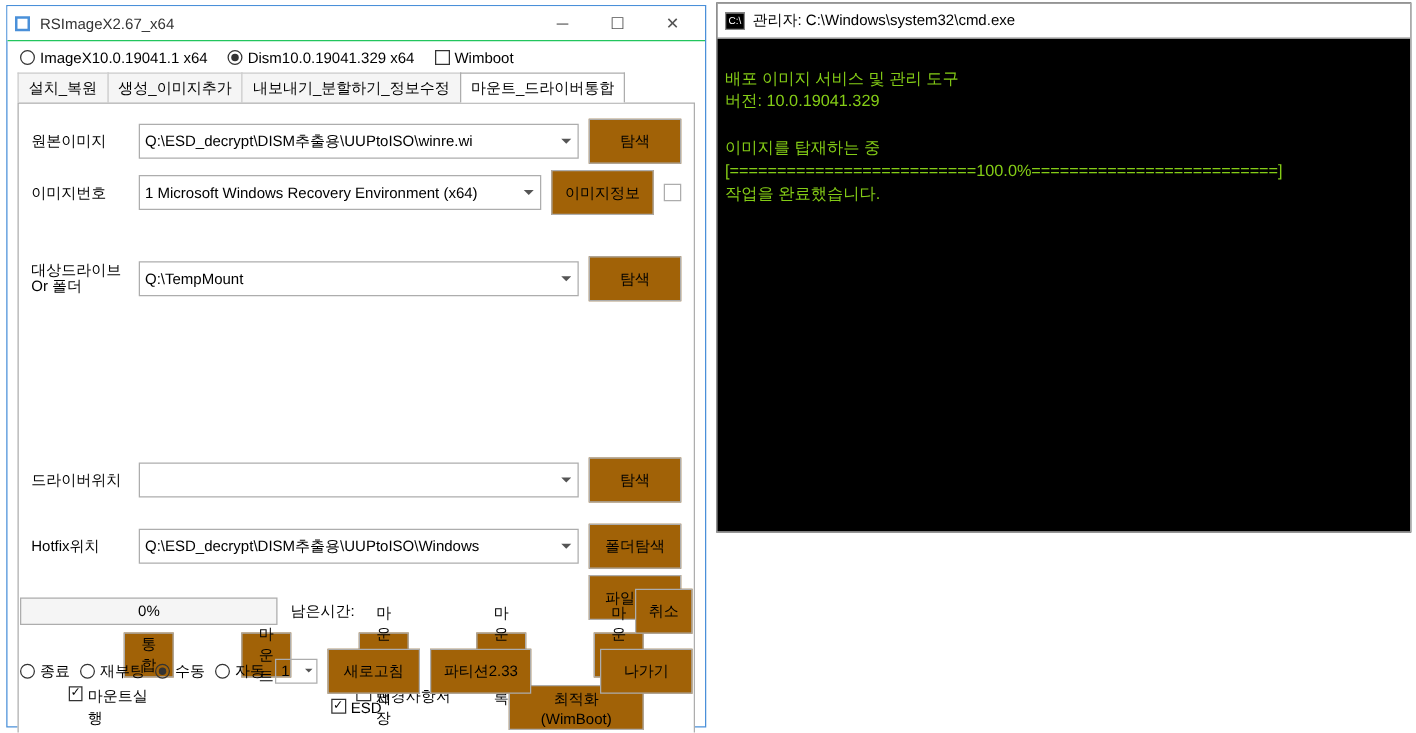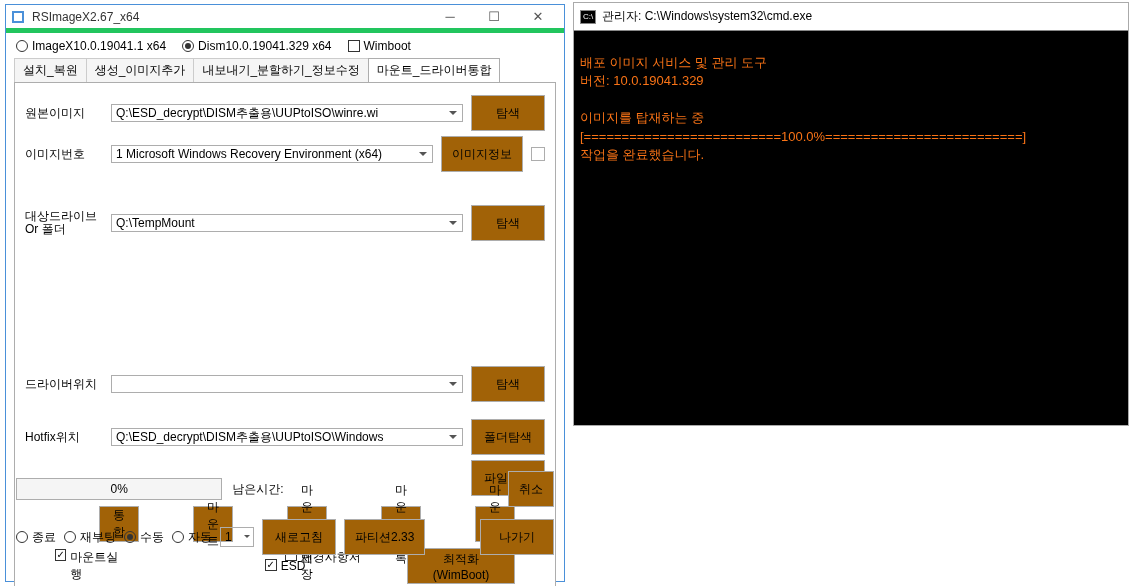--- a/index.html
+++ b/index.html
@@ -1,40 +1,40 @@
 <!DOCTYPE html>
 <html><head>
 <meta charset="utf-8">
 <style>
 * { box-sizing: border-box; margin: 0; padding: 0; font-family: "Malgun Gothic", "Segoe UI", sans-serif; }
 body { background: #fff; width: 1133px; height: 586px; position: relative; overflow: hidden; }
 
 
 .app-window { position: absolute; left: 5px; top: 4px; width: 560px; height: 578px; background: #fff; border: 1px solid #4a90d9; }
-.titlebar { height: 28px; background: #fff; display: flex; align-items: center; padding: 0 4px; border-bottom: 5px solid #22c55e; }
+.titlebar { height: 28px; background: #fff; display: flex; align-items: center; padding: 0 4px; border-bottom: 1px solid #22c55e; }
 .titlebar .icon { width: 16px; height: 16px; margin-right: 6px; }
 .titlebar .title { font-size: 12px; color: #333; flex: 1; }
 .win-btns { display: flex; }
 .win-btn { width: 44px; height: 26px; display: flex; align-items: center; justify-content: center; font-size: 13px; color: #555; cursor: pointer; }
 
 .toolbar { padding: 6px 10px 4px; display: flex; align-items: center; gap: 16px; font-size: 12px; }
 .radio-group { display: flex; align-items: center; gap: 4px; }
 .radio { width: 12px; height: 12px; border: 1px solid #333; border-radius: 50%; display: inline-flex; align-items: center; justify-content: center; }
 .radio.checked::after { content: ""; width: 6px; height: 6px; background: #333; border-radius: 50%; }
 .checkbox { width: 12px; height: 12px; border: 1px solid #333; display: inline-flex; align-items: center; justify-content: center; }
 .checkbox.checked::after { content: "✓"; font-size: 10px; line-height: 1; }
 
 .tabs { display: flex; padding: 1px 8px; font-size: 12px; }
 .tab { padding: 3px 8px; border: 1px solid #ccc; border-bottom: none; background: #f5f5f5; margin-right: -1px; cursor: pointer; }
 .tab.active { background: #fff; position: relative; z-index: 2; border-color: #adadad; }
 
 .panel { border: 1px solid #adadad; margin: 0 8px 8px; padding: 12px 10px 10px; min-height: 440px; position: relative; background: #fff; top: -1px; }
 .row { display: flex; align-items: center; margin-bottom: 5px; gap: 8px; font-size: 12px; }
 .label { width: 78px; font-size: 12px; }
-.combo { flex: 1; height: 18px; border: 1px solid #adadad; background: #fff; font-size: 12px; padding: 0 18px 0 4px; position: relative; display: flex; align-items: center; overflow: hidden; white-space: nowrap; }
+.combo { flex: 1; height: 28px; border: 1px solid #adadad; background: #fff; font-size: 12px; padding: 0 18px 0 4px; position: relative; display: flex; align-items: center; overflow: hidden; white-space: nowrap; }
 .combo::after { content: ""; position: absolute; right: 5px; top: 50%; margin-top: -2px; border: 4px solid transparent; border-top-color: #555; }
 .btn { min-width: 74px; height: 36px; border: 1px solid #adadad; background: #a16207; font-size: 12px; cursor: pointer; display: inline-flex; align-items: center; justify-content: center; padding: 0 10px; }
 .small-check { width: 14px; height: 14px; border: 1px solid #adadad; }
 
 .spacer { height: 28px; }
 .spacer-lg { height: 120px; }
 
 .btn-row { display: flex; gap: 10px; margin: 10px 30px 6px; }
 .btn-row .btn { flex: 1; min-width: 0; margin-left: 44px; }
 .check-row { display: flex; gap: 40px; margin: 4px 30px; font-size: 12px; align-items: center; }
@@ -45,21 +45,21 @@
 .progress { flex: 1; height: 22px; border: 1px solid #adadad; background: #f5f5f5; display: flex; align-items: center; justify-content: center; font-size: 12px; max-width: 346px; }
 .footer-row2 { display: flex; align-items: center; gap: 8px; font-size: 12px; }
 .small-combo { width: 34px; height: 20px; border: 1px solid #adadad; font-size: 12px; padding: 0 14px 0 4px; position: relative; display: inline-flex; align-items: center; }
 .small-combo::after { content: ""; position: absolute; right: 3px; top: 50%; margin-top: -2px; border: 3px solid transparent; border-top-color: #555; }
 
 
 .console { position: absolute; left: 573px; top: 2px; width: 556px; height: 424px; background: #000; border: 1px solid #aaa; }
 .console-titlebar { height: 28px; background: #fff; border-bottom: 1px solid #888; display: flex; align-items: center; padding: 0 6px; }
 .console-icon { width: 16px; height: 14px; background: #000; border: 1px solid #888; margin-right: 6px; display: inline-flex; align-items: center; justify-content: center; font-size: 8px; color: #fff; }
 .console-title { font-size: 12px; color: #000; }
-.console-body { padding: 4px 6px; font-family: "Consolas", "Courier New", monospace; font-size: 13px; color: #f97316; line-height: 1.35; white-space: pre; height: calc(100% - 28px); overflow: hidden; }
+.console-body { padding: 4px 6px; font-family: "Consolas", "Courier New", monospace; font-size: 13px; color: #84cc16; line-height: 1.35; white-space: pre; height: calc(100% - 28px); overflow: hidden; }
 </style>
 </head>
 <body>
 
 <div class="app-window">
   <div class="titlebar">
     <span class="icon">
       <svg width="16" height="16">
           <rect x="2" y="2" width="12" height="12" fill="#4a90d9"></rect>
           <rect x="4" y="4" width="8" height="8" fill="#fff"></rect>

